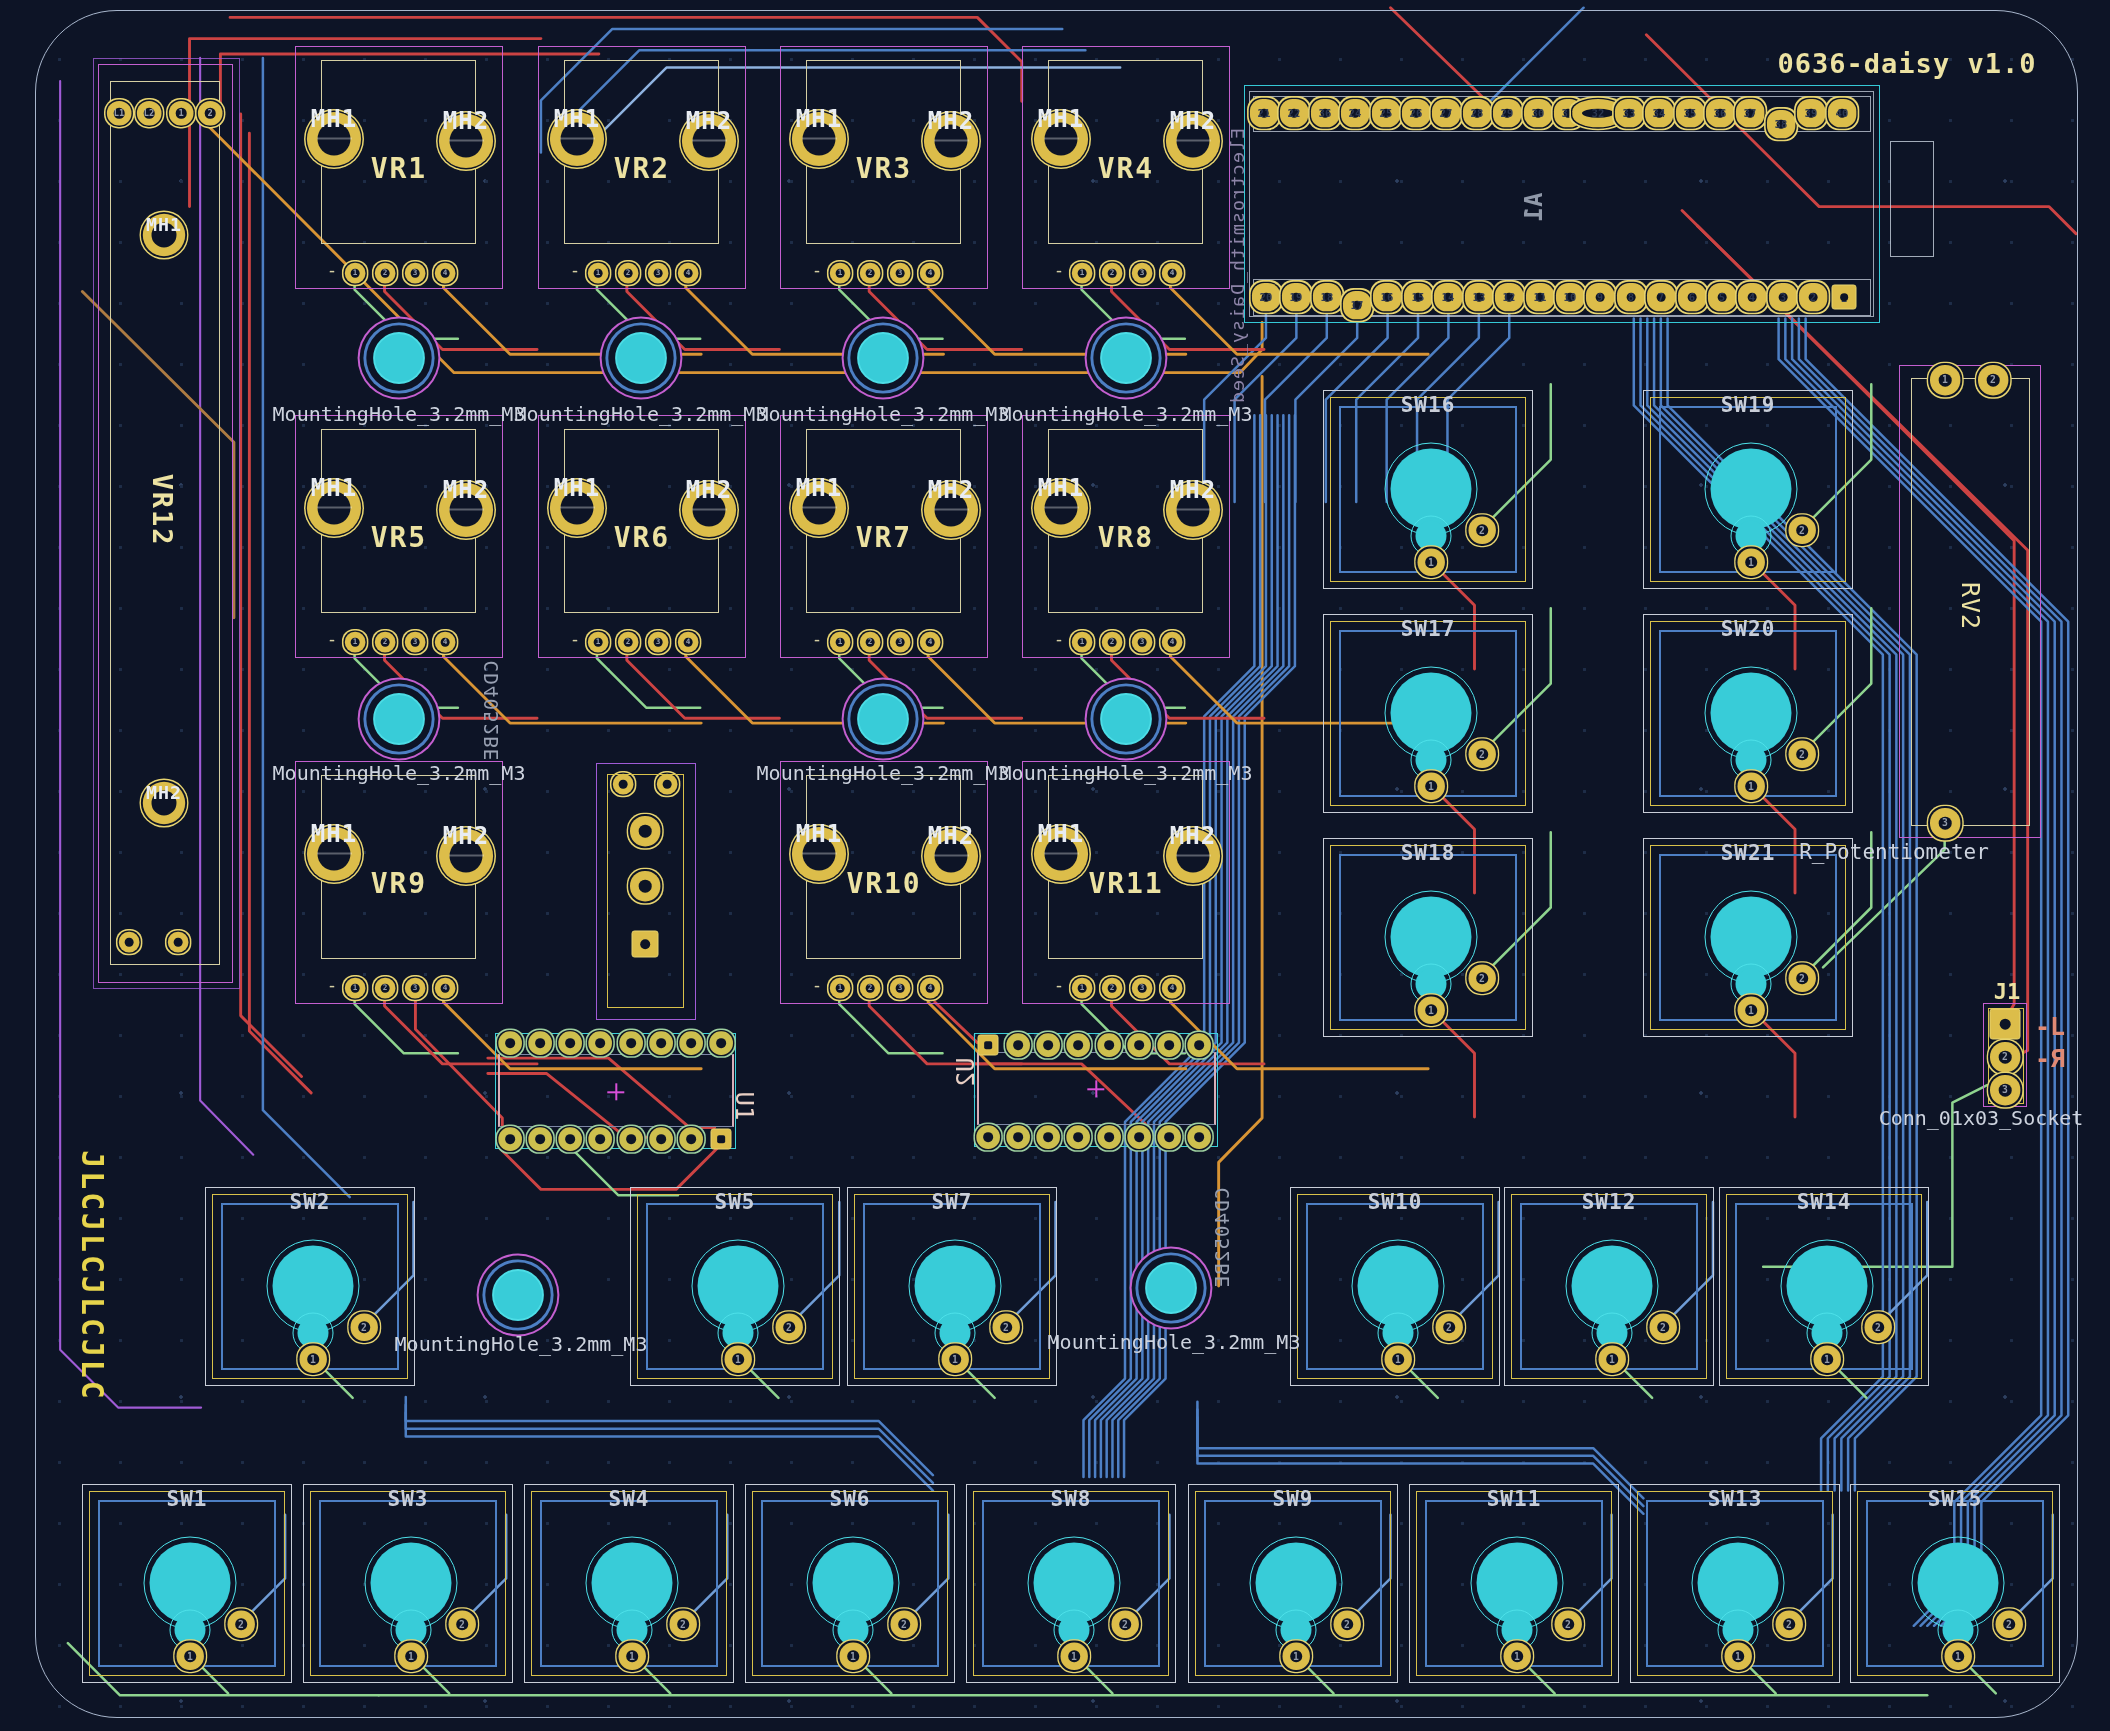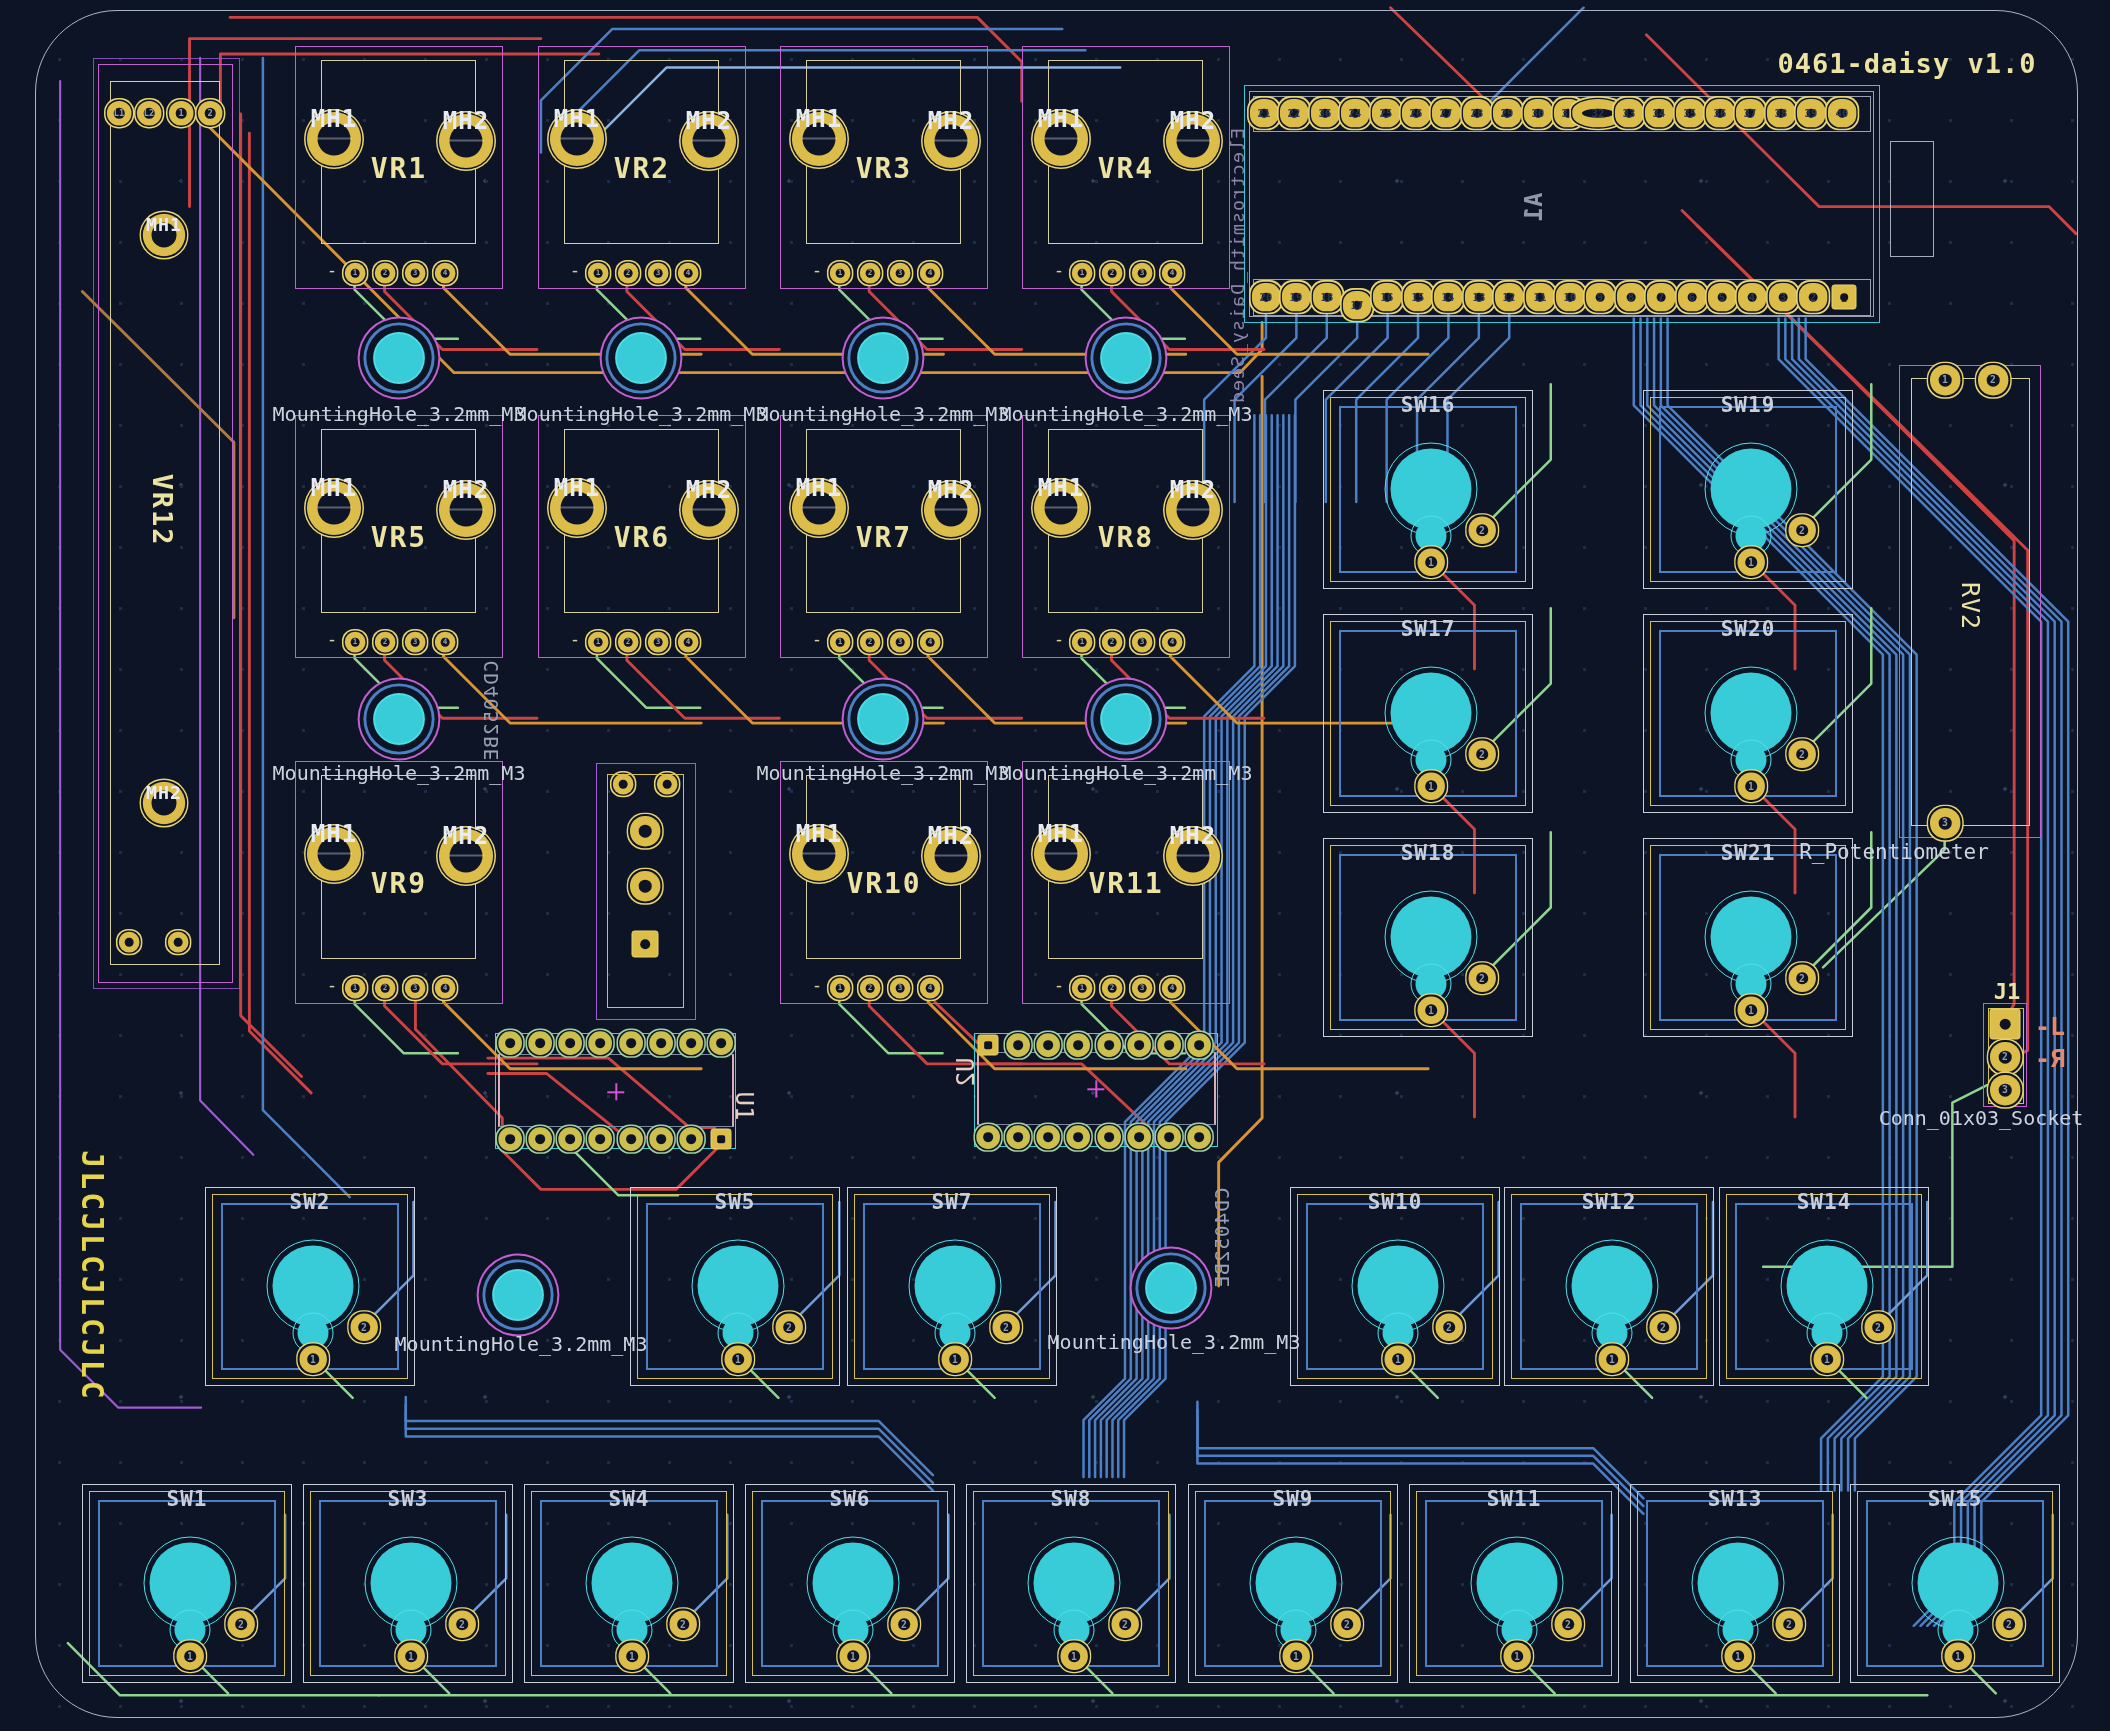--- a/index.html
+++ b/index.html
@@ -933,21 +933,21 @@
       </div>
       <div class="dn hdr" style="left: 1690px; top: 113px;">
         <div class="pnum hnum">35</div>
       </div>
       <div class="dn hdr" style="left: 1720px; top: 113px;">
         <div class="pnum hnum">36</div>
       </div>
       <div class="dn hdr" style="left: 1750px; top: 113px;">
         <div class="pnum hnum">37</div>
       </div>
-      <div class="dn hdr" style="left: 1781px; top: 113px;">
+      <div class="dn hdr" style="left: 1781px; top: 124px;">
         <div class="pnum hnum">38</div>
       </div>
       <div class="dn hdr" style="left: 1811px; top: 113px;">
         <div class="pnum hnum">39</div>
       </div>
       <div class="dn hdr" style="left: 1842px; top: 113px;">
         <div class="pnum hnum">40</div>
       </div>
       <div class="dn hdr" style="left: 1266px; top: 297px;">
         <div class="pnum hnum">20</div>
@@ -1054,21 +1054,21 @@
         <div class="pnum">1</div>
       </div>
       <div class="dn rvpad" style="left: 2005px; top: 1057px;">
         <div class="pnum">2</div>
       </div>
       <div class="dn rvpad" style="left: 2005px; top: 1090px;">
         <div class="pnum">3</div>
       </div>
     </div>
 
-  <div class="txt title" style="left:1907px;top:63px;">0461-daisy v1.0</div>
+  <div class="txt title" style="left:1907px;top:63px;">0636-daisy v1.0</div>
   <div class="txt jlc" style="left:92px;top:1276px;">JLCJLCJLCJLC</div>
   <div class="txt electro" style="left:1237px;top:266px;">Electrosmith_Daisy_Seed</div>
   <div class="txt a1" style="left:1534px;top:207px;">A1</div>
   <div class="txt cdl" style="left:491px;top:711px;">CD4052BE</div>
   <div class="txt cdr" style="left:1222px;top:1238px;">CD4052BE</div>
   <div class="txt u1ref" style="left:744px;top:1106px;">U1</div>
   <div class="txt u2ref" style="left:966px;top:1072px;">U2</div>
   <div class="txt vr12ref" style="left:162px;top:510px;">VR12</div>
   <div class="txt rv2ref" style="left:1970px;top:606px;">RV2</div>
   <div class="txt rv2val" style="left:1894px;top:852px;">R_Potentiometer</div>

